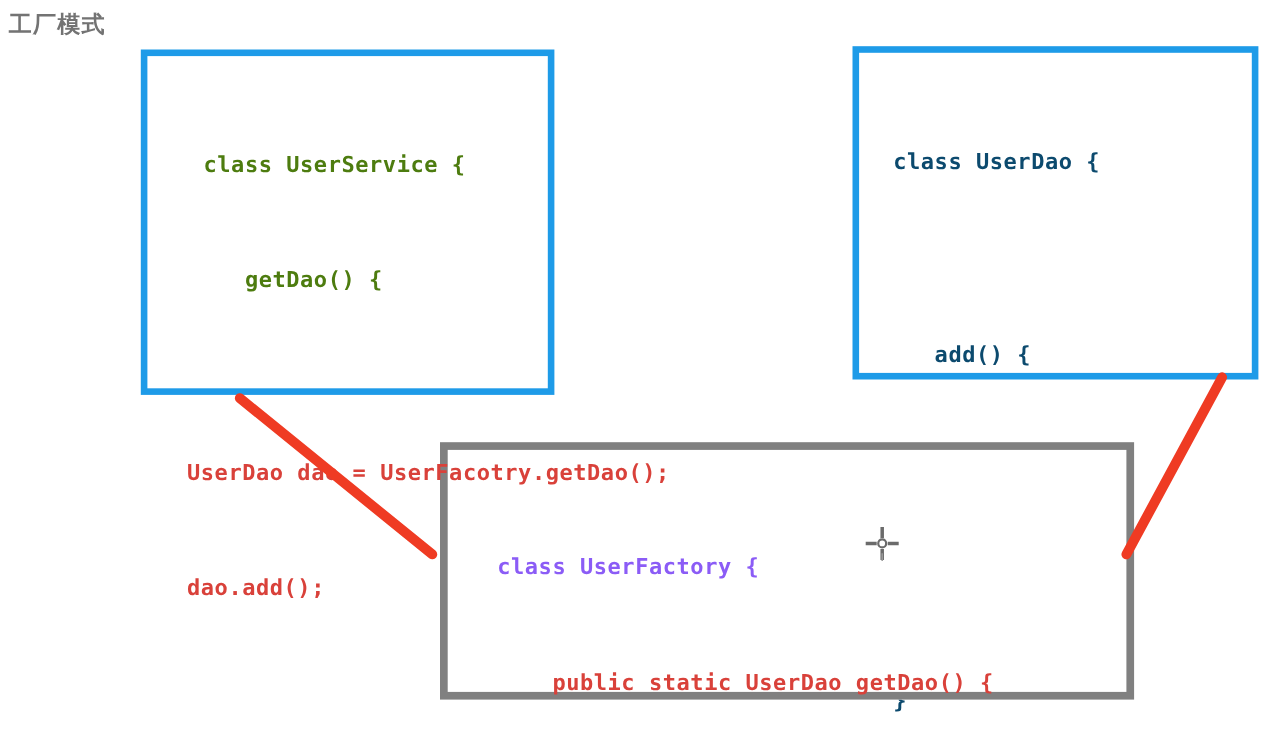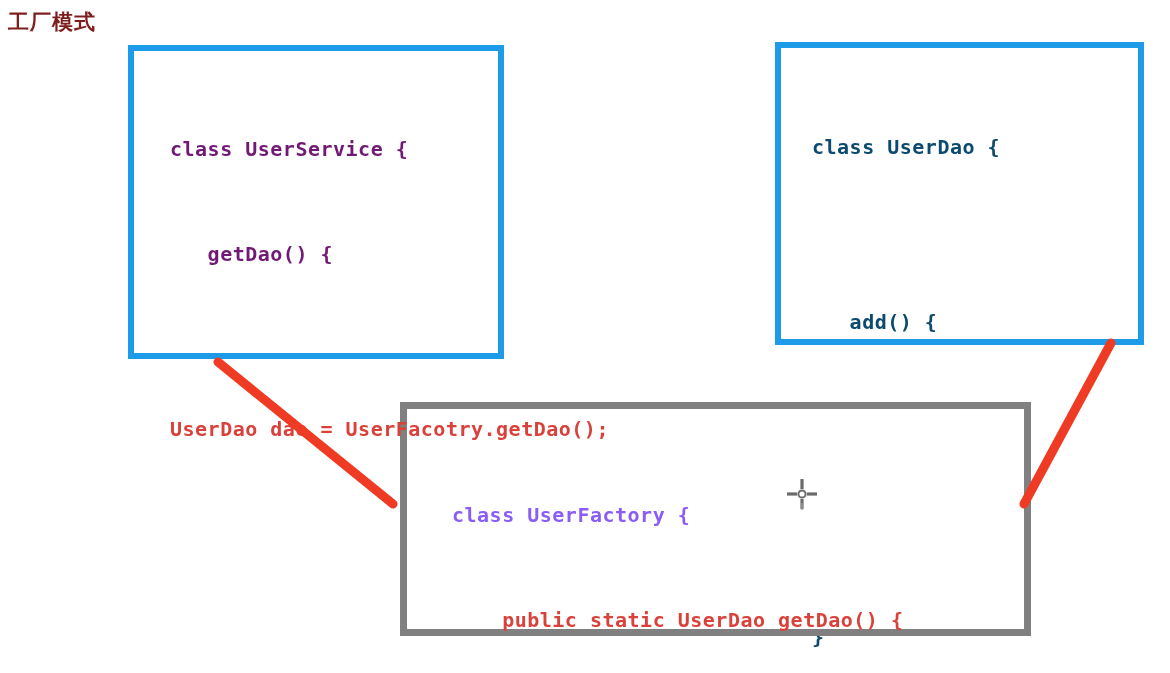--- a/index.html
+++ b/index.html
@@ -19,21 +19,21 @@
   }
 
   
   .title {
     position: absolute;
     left: 8px;
     top: 8px;
     font-family: Liberation Sans, sans-serif;
     font-size: 21px;
     font-weight: bold;
-    color: #7f1d1d;
+    color: #737373;
     letter-spacing: 1px;
     white-space: nowrap;
   }
 
   
   .box {
     position: absolute;
     box-sizing: border-box;
     background: #ffffff;
   }
@@ -49,21 +49,21 @@
     position: absolute;
     font-family: "DejaVu Sans Mono", monospace;
     font-size: 20px;
     line-height: 35px;
     white-space: pre;
     font-weight: 700;
     letter-spacing: 0.5px;
   }
   .code .ln { display: block; white-space: pre; }
 
-  .c-green  { color: #701a75; }
+  .c-green  { color: #4d7c0f; margin-left: 15px; }
   .c-red    { color: #d9413a; }
   .c-maroon { color: #0c4a6e; }
   .c-black  { color: #8b5cf6; }
 
   
   #code-userservice {
     left: 170px;
     top: 62px;
     z-index: 5;
   }
@@ -104,20 +104,21 @@
 
   <div class="title">工厂模式</div>
 
   <div class="box box-blue" style="left:128px; top:45px; width:376px; height:314px;"></div>
 
   <div class="code" id="code-userservice">
     <span class="ln c-green">class UserService {</span>
     <span class="ln c-green">   getDao() {</span>
     <span class="ln c-green"></span>
     <span class="ln c-red">UserDao dao = UserFacotry.getDao();</span>
+    <span class="ln c-red">dao.add();</span>
     <span class="ln c-green"></span>
     
     
   </div>
 
   <div class="box box-blue" style="left:775px; top:42px; width:369px; height:303px;"></div>
 
   <div class="code" id="code-userdao">
     <span class="ln c-maroon">class UserDao {</span>
     <span class="ln c-maroon"></span>

